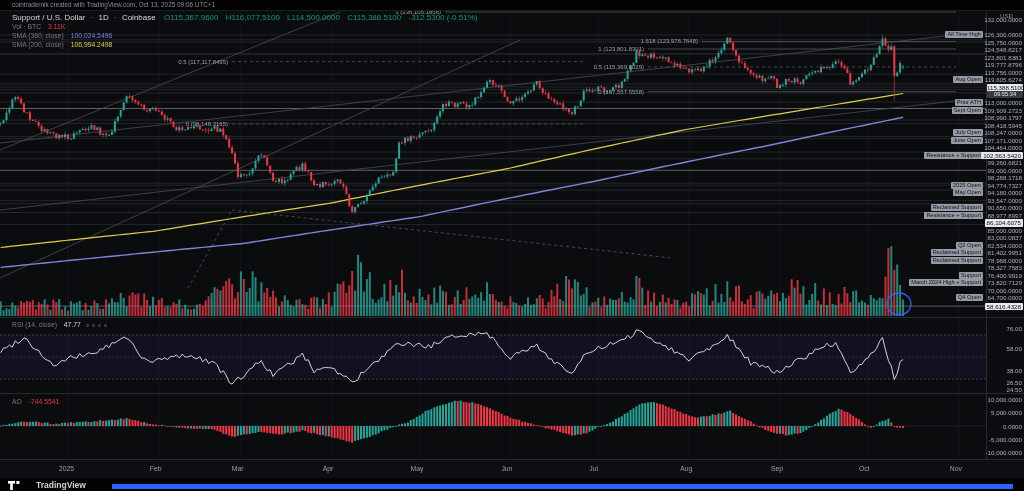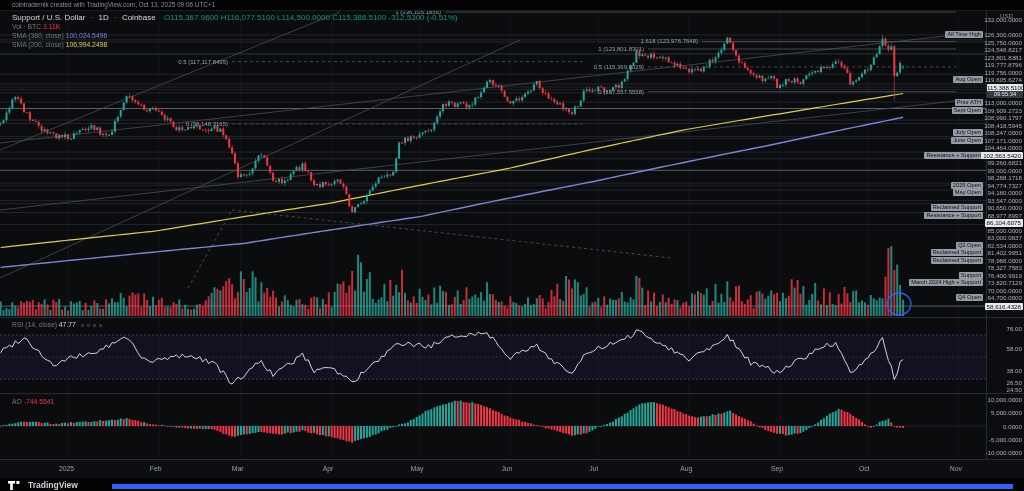--- a/index.html
+++ b/index.html
@@ -5,35 +5,35 @@
   *{margin:0;padding:0;box-sizing:border-box}
   html,body{background:#000;font-family:"Liberation Sans",sans-serif}
   #screen{position:relative;width:1024px;height:491px;background:#0b0c0e;overflow:hidden}
   .abs{position:absolute}
   .g{color:#787b86}
   .w{color:#d6d9e0}
   .gr{color:#089981}
   .red{color:#f23645}
   .sp{margin:0 3px}
   .ml{margin-left:6px}
-  .ml2{}
+  .ml2{margin-left:5px}
   .lrow{white-space:nowrap;line-height:9px}
   .lrow.sm{font-size:6.8px;line-height:8px;margin-top:1px}
   #credit{left:0;top:0;width:1024px;height:10px;background:#030304;color:#8b8f98;font-size:6.4px;line-height:10px;padding-left:12px;white-space:nowrap}
   #legend{left:12px;top:13px;z-index:6}
   .scale-col{left:986px;top:10px;width:38px;height:468px;background:#0c0d10;border-left:1px solid #262a33;z-index:4}
   .scale-label{position:absolute;right:2px;font-size:6.2px;color:#aeb1ba;line-height:7px;white-space:nowrap}
   .scale-label.white{background:#e8e9ec;color:#0b0c0e;padding:0 2px;border-radius:1px;right:1px;line-height:7.5px}
   .tag{position:absolute;right:41px;font-size:5.7px;line-height:7px;background:#959aa5;color:#0f1114;padding:0 2px;border-radius:1px;white-space:nowrap;z-index:5}
   .fib-label{position:absolute;font-size:6px;color:#9aa0aa;line-height:6px;white-space:nowrap;transform:translateX(-100%);z-index:3}
   .sep{left:0;width:1024px;height:1px;background:#262a33;z-index:6}
   #axis{left:0;top:459px;width:1024px;height:19px;background:#0d0e11;border-top:1px solid #262a33;z-index:5}
   .month{position:absolute;top:5px;font-size:6.8px;color:#9aa0aa;white-space:nowrap}
   #footer{left:0;top:478px;width:1024px;height:13px;background:#030304;z-index:7}
-  #brand{position:absolute;left:8px;top:2px;display:flex;align-items:flex-end;gap:8px}
+  #brand{position:absolute;left:8px;top:2px;display:flex;align-items:flex-end;gap:16px}
   #brand span{color:#cdd1d9;font-size:8.5px;font-weight:bold}
   #bluebar{position:absolute;left:112px;top:6px;width:901px;height:5px;background:#2962ff}
   .dot{display:inline-block;width:3px;height:3px;border:1px solid #5d6067;border-radius:50%;margin-left:3px;vertical-align:middle}
   .last-badge{position:absolute;right:1px;width:36px;z-index:6;border-radius:1px;overflow:hidden}
   .last-badge .px{background:#e8e9ec;color:#0b0c0e;font-size:6.2px;line-height:7.5px;text-align:center}
   .last-badge .cd{background:#363a45;color:#e6e8ee;font-size:5.8px;line-height:7px;text-align:center}
   .pane-overlay{z-index:2}
 </style>
 </head>
 <body>

